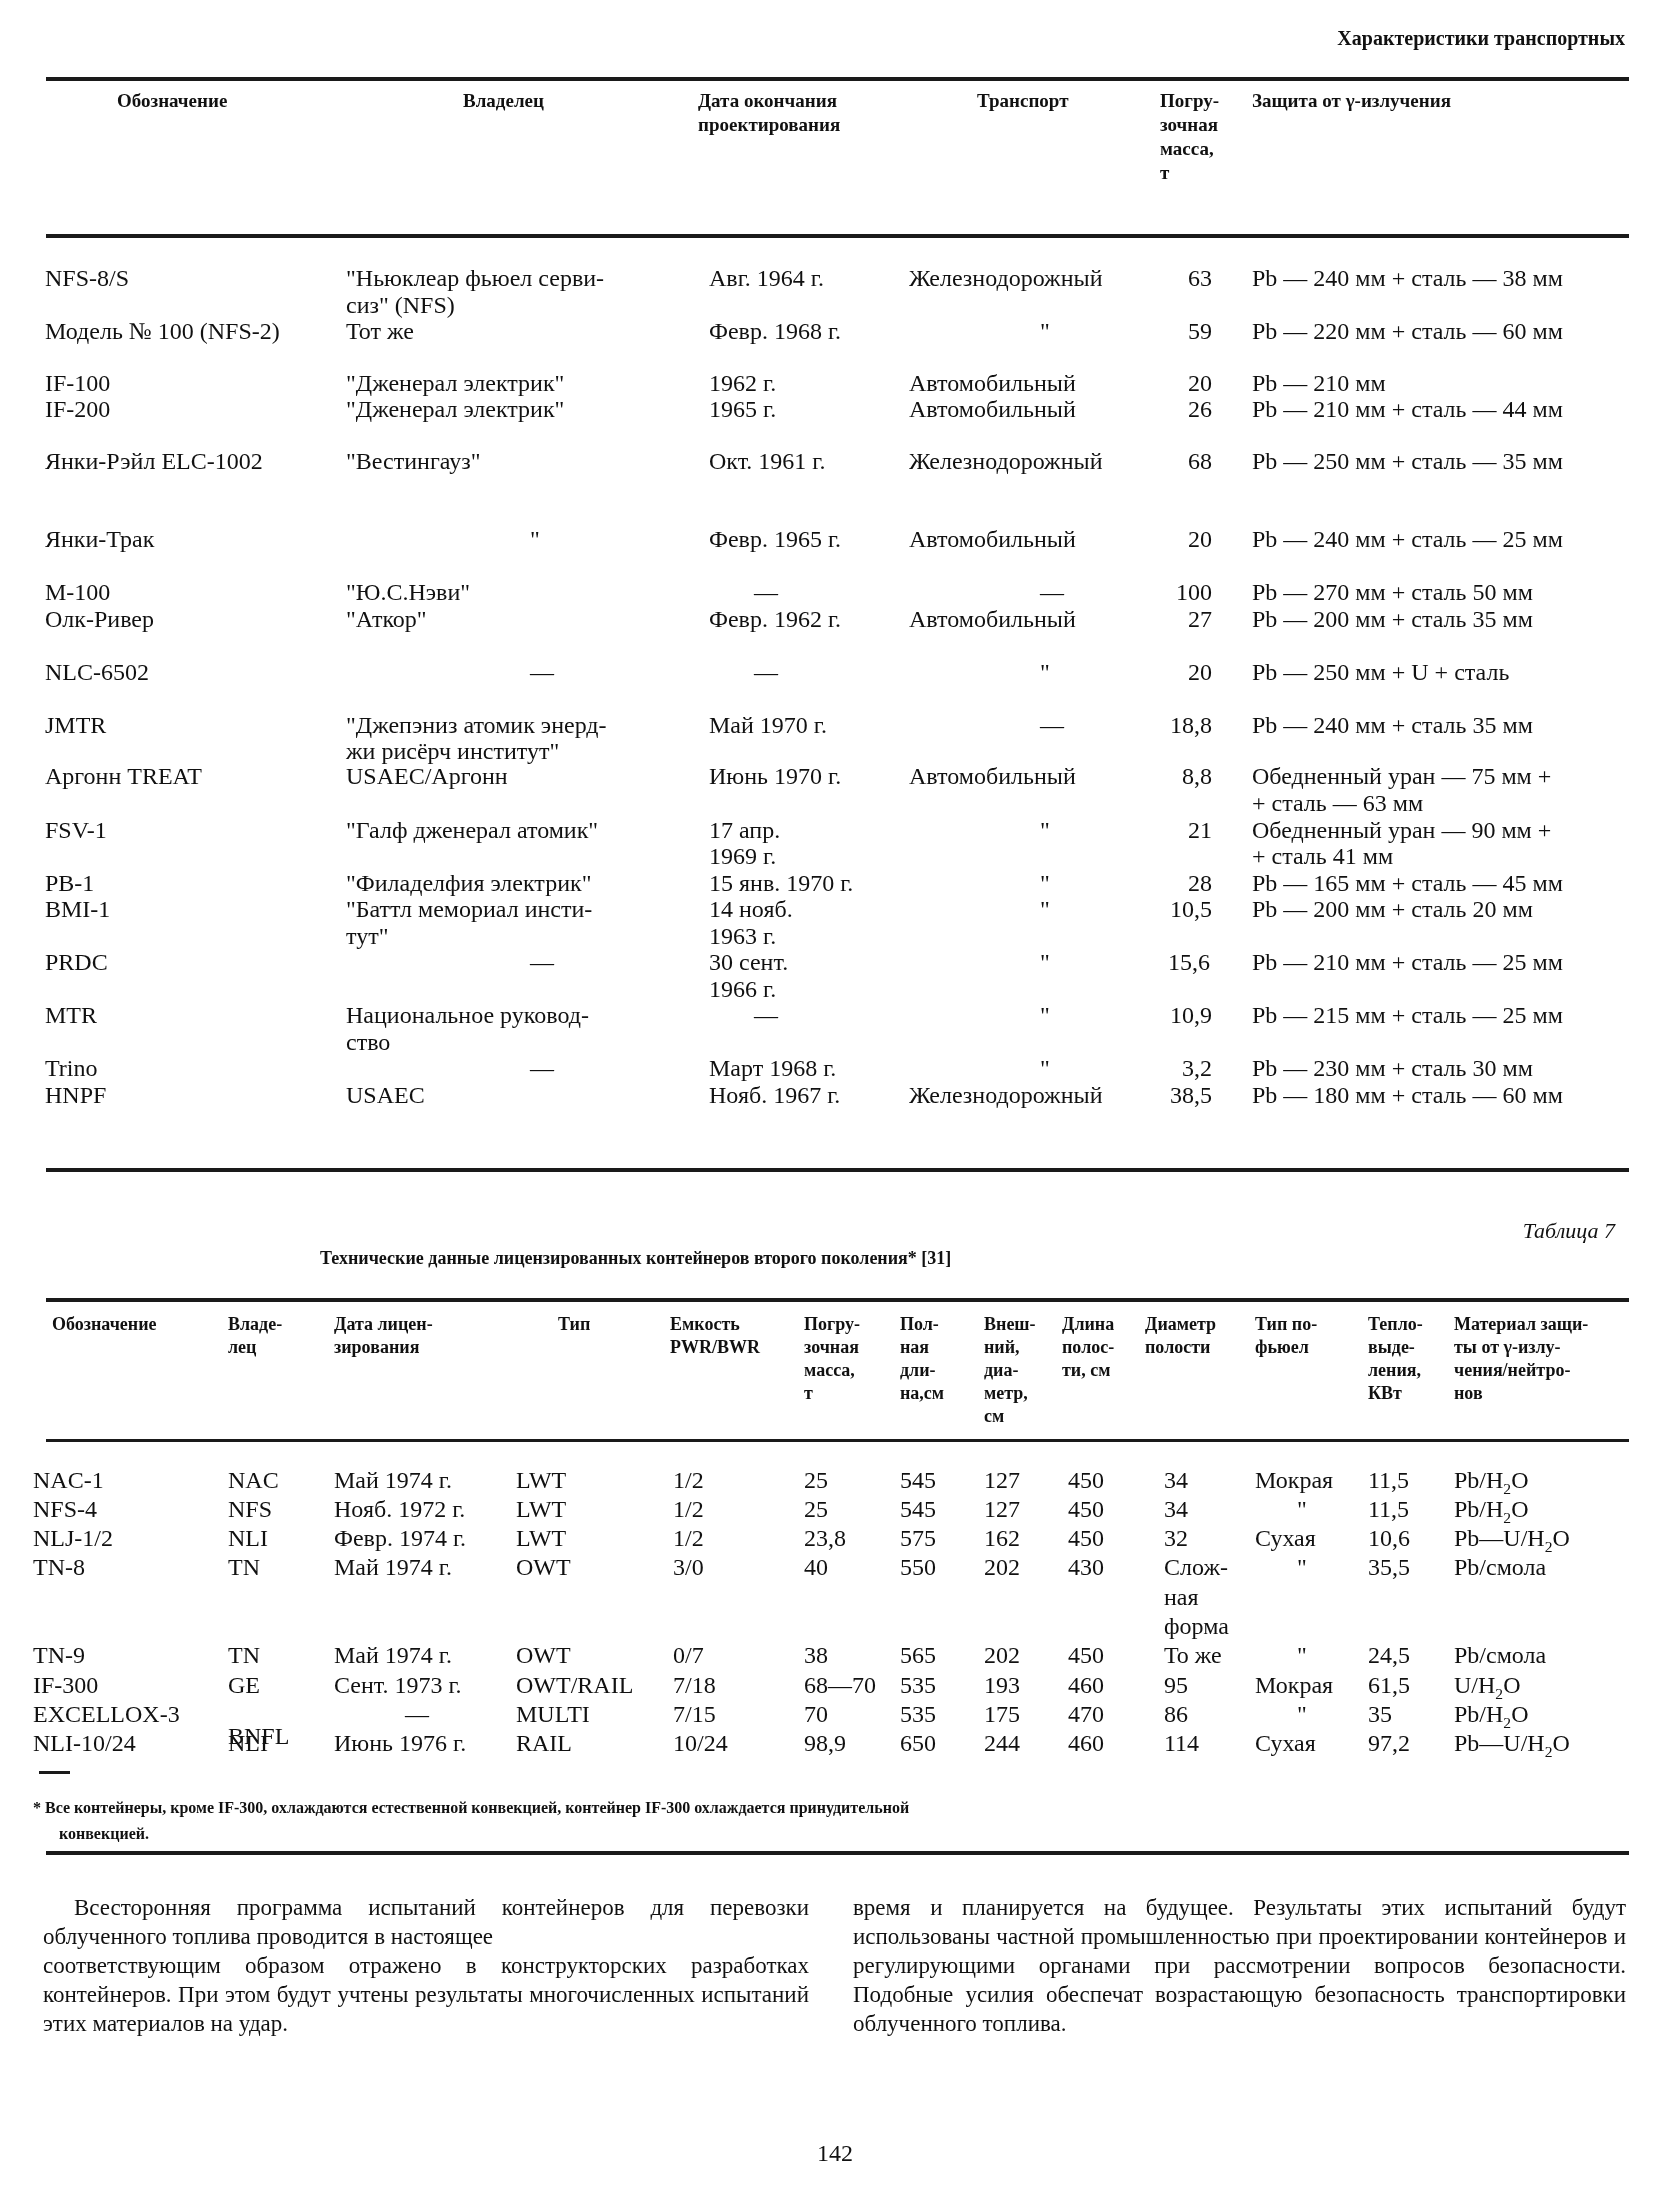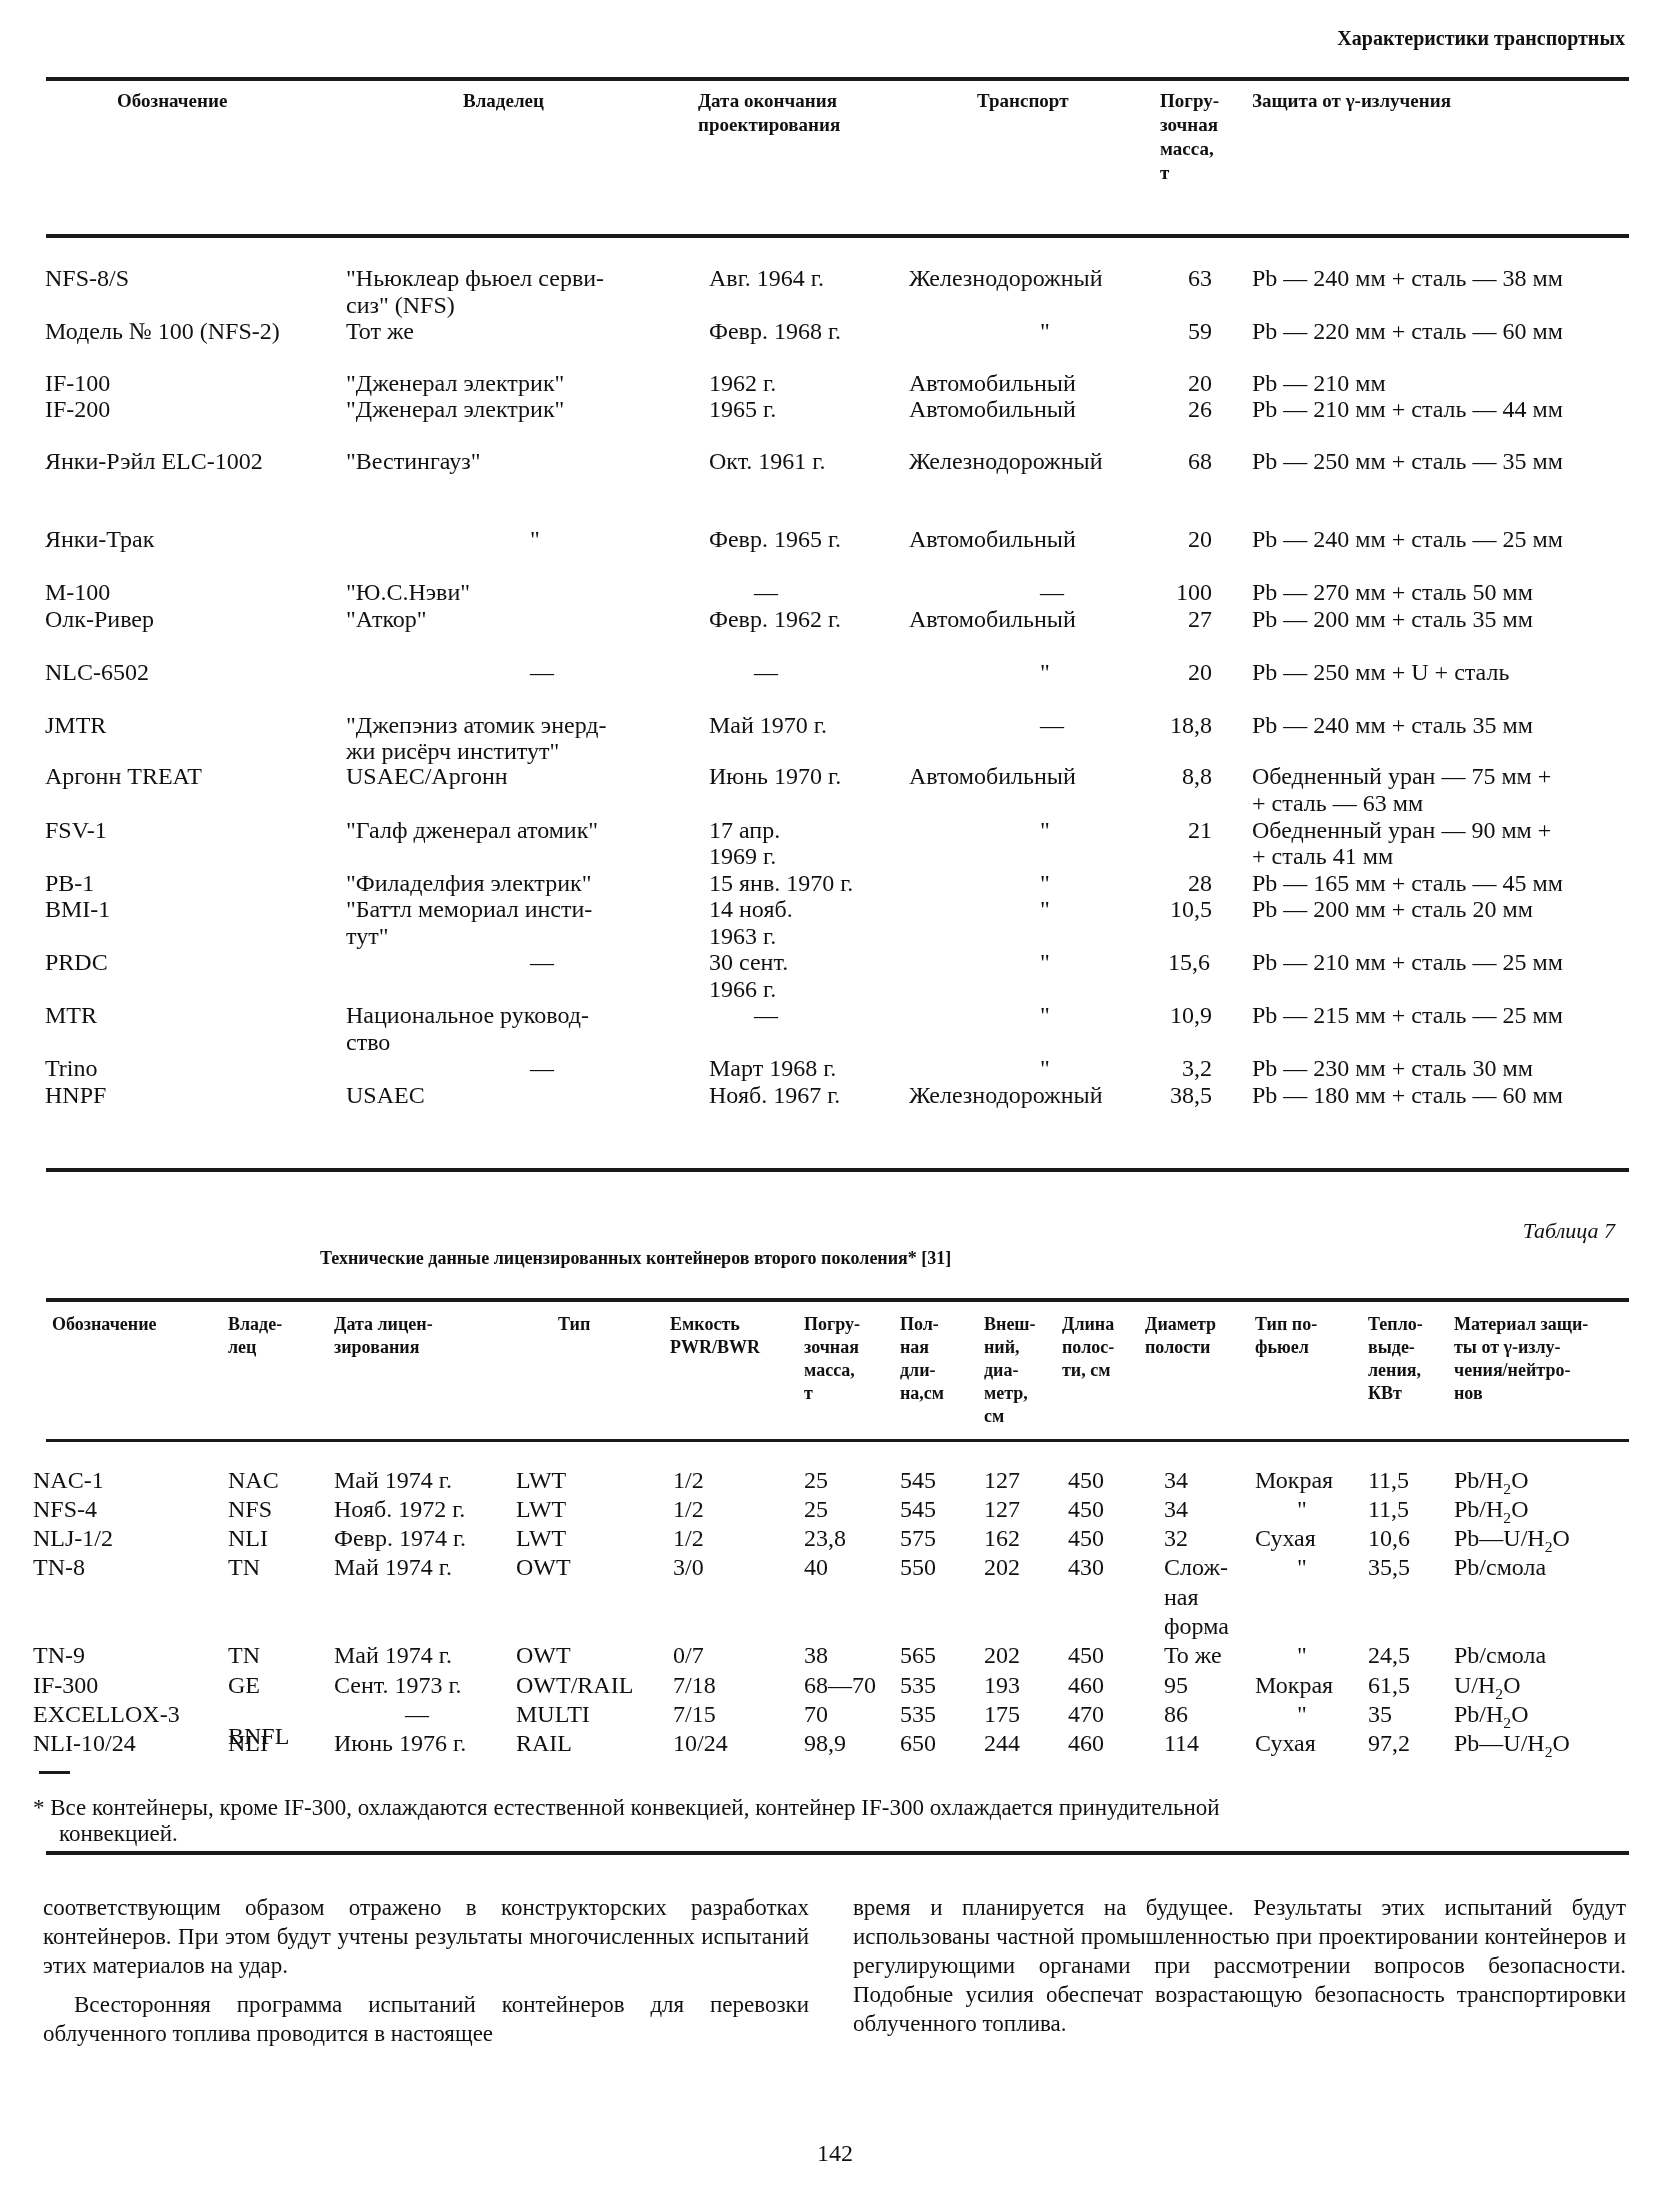--- a/index.html
+++ b/index.html
@@ -8,21 +8,21 @@
   .abs { position: absolute; white-space: nowrap; }
   .rule { position: absolute; left: 46px; width: 1583px; height: 3.5px; background: #1a1a1a; }
   .rule.thin { height: 2.8px; }
   .running-head { top: 26.5px; right: 50px; font-size: 20px; font-weight: bold; }
   .t1h { font-size: 19px; font-weight: bold; line-height: 24px; }
   .t1 { font-size: 24px; line-height: 26.5px; }
   .t2h { font-size: 18px; font-weight: bold; line-height: 24px; }
   .t2 { font-size: 24px; line-height: 29px; }
   .title { font-size: 18px; font-weight: bold; }
   .caption { font-size: 22px; font-style: italic; }
-  .foot { font-size: 23px; font-weight: normal; line-height: 26.5px; }
+  .foot { font-size: 16px; font-weight: bold; line-height: 26.5px; }
   .body-text { font-size: 23px; line-height: 29px; text-align: justify; white-space: normal; }
   .num { text-align: right; }
   sub { font-size: 0.65em; }
 </style>
 </head>
 <body>
 
 <div id="page">
 
   <div class="abs running-head">Характеристики транспортных</div>
@@ -313,22 +313,22 @@
       <div class="abs t2" style="top:1729px; left:1454px;">Pb—U/H<sub>2</sub>O</div>
     </div>
   <div class="rule" style="top:1771px; left:39px; width:31px; height:2.8px;"></div>
   <div id="footnote">
       <div class="abs foot" style="top:1795px; left:33px;">* Все контейнеры, кроме IF-300, охлаждаются естественной конвекцией, контейнер IF-300  охлаждается принудительной</div>
       <div class="abs foot" style="top:1821px; left:59px;">конвекцией.</div>
     </div>
   <div class="rule" style="top:1851px;"></div>
 
   <div class="abs body-text" id="body-left" style="top:1893px; left:43px; width:766px;">
+      <p style="margin: 0px; text-indent: 31px;">Всесторонняя программа испытаний контейнеров для перевозки облученного топлива проводится в настоящее</p>
       <p style="margin: 0px 0px 9.8px;">соответствующим образом отражено в конструкторских разработках контейнеров. При этом будут учтены результаты многочисленных испытаний этих материалов на удар.</p>
-      <p style="margin: 0px; text-indent: 31px;">Всесторонняя программа испытаний контейнеров для перевозки облученного топлива проводится в настоящее</p>
     </div>
   <div class="abs body-text" id="body-right" style="top:1893px; left:853px; width:773px;">
       <p style="margin: 0px;">время и планируется на будущее. Результаты этих испытаний будут использованы частной промышленностью при проектировании контейнеров и регулирующими органами при рассмотрении вопросов безопасности. Подобные усилия обеспечат возрастающую безопасность транспортировки облученного топлива.</p>
     </div>
 
   <div class="abs" style="top:2140px; left:817px; font-size:24px;">142</div>
 </div>
 
 
 </body></html>

